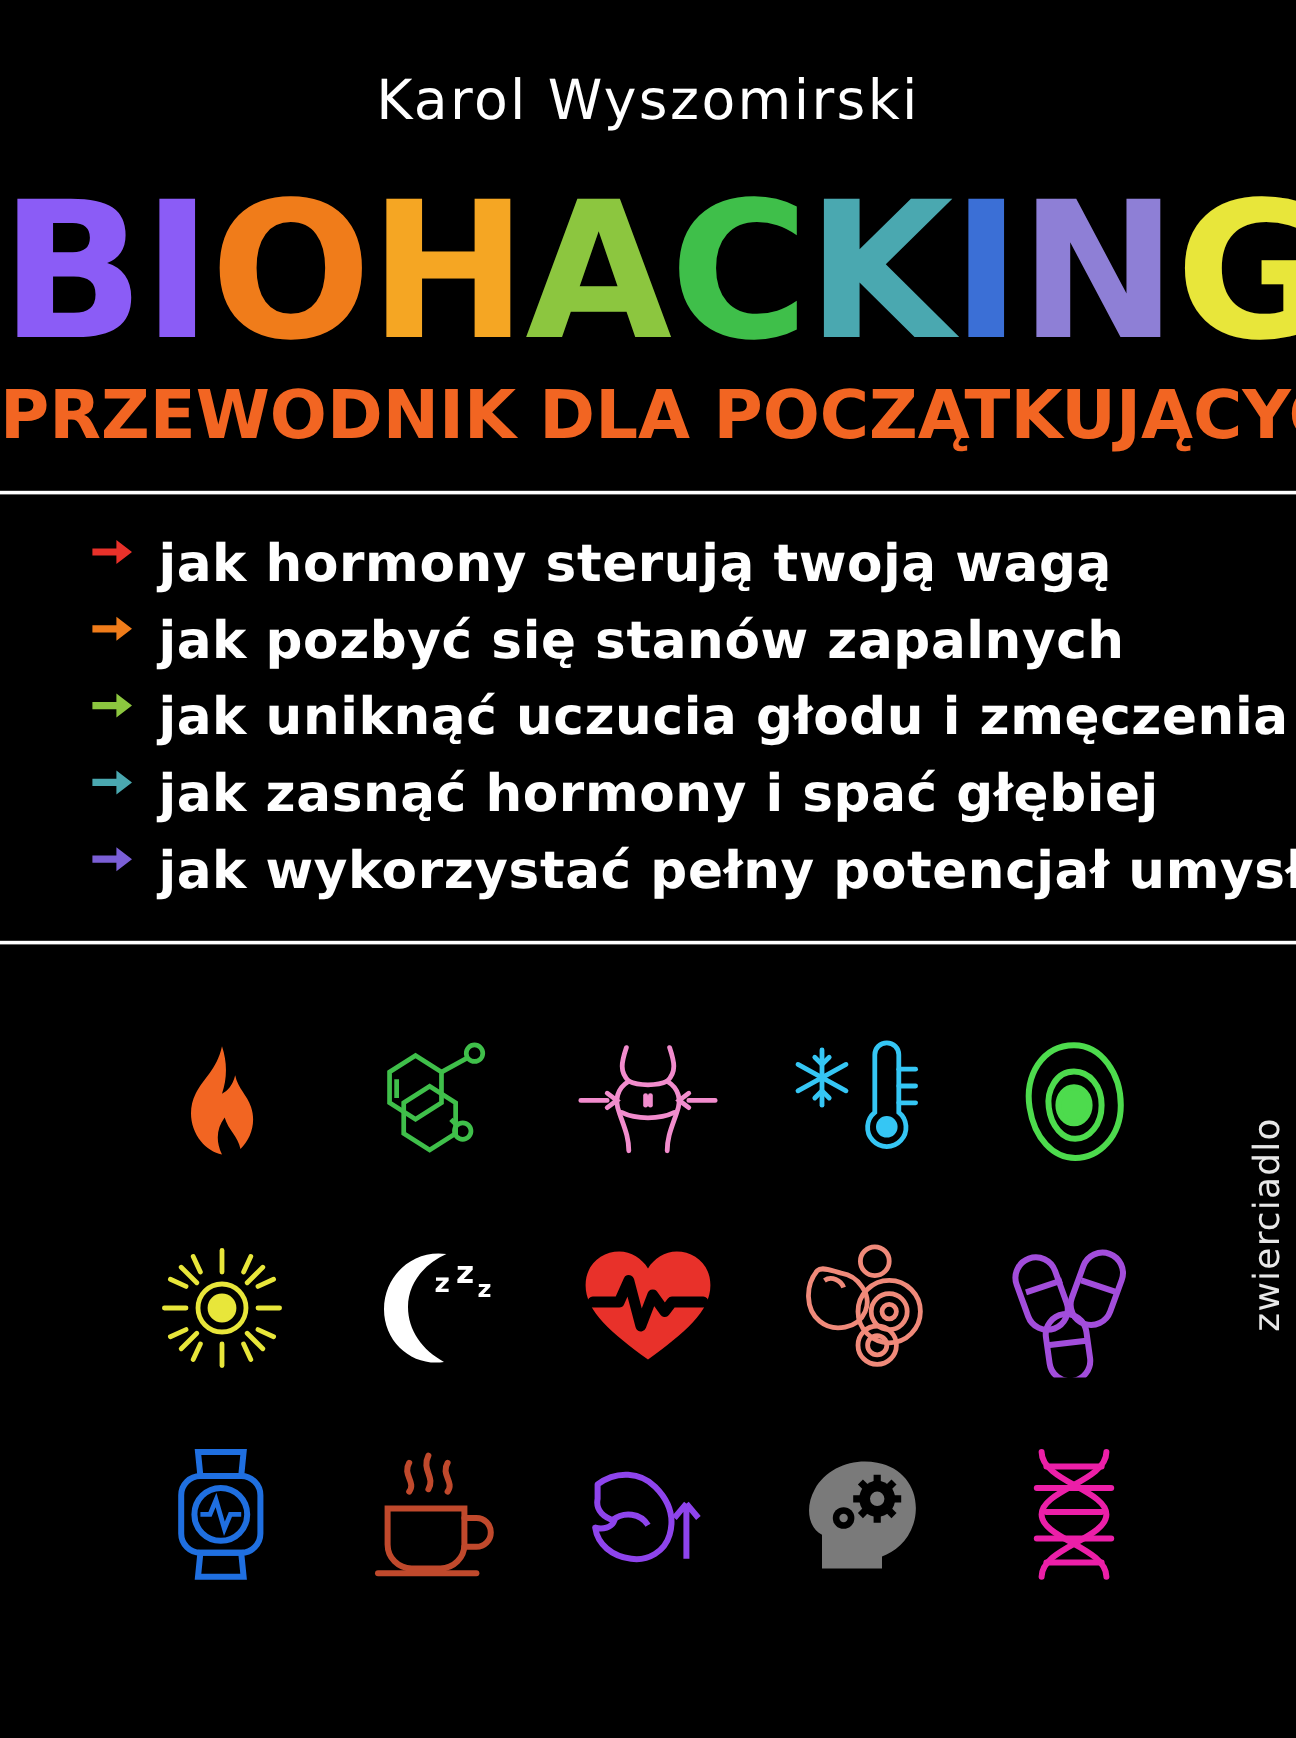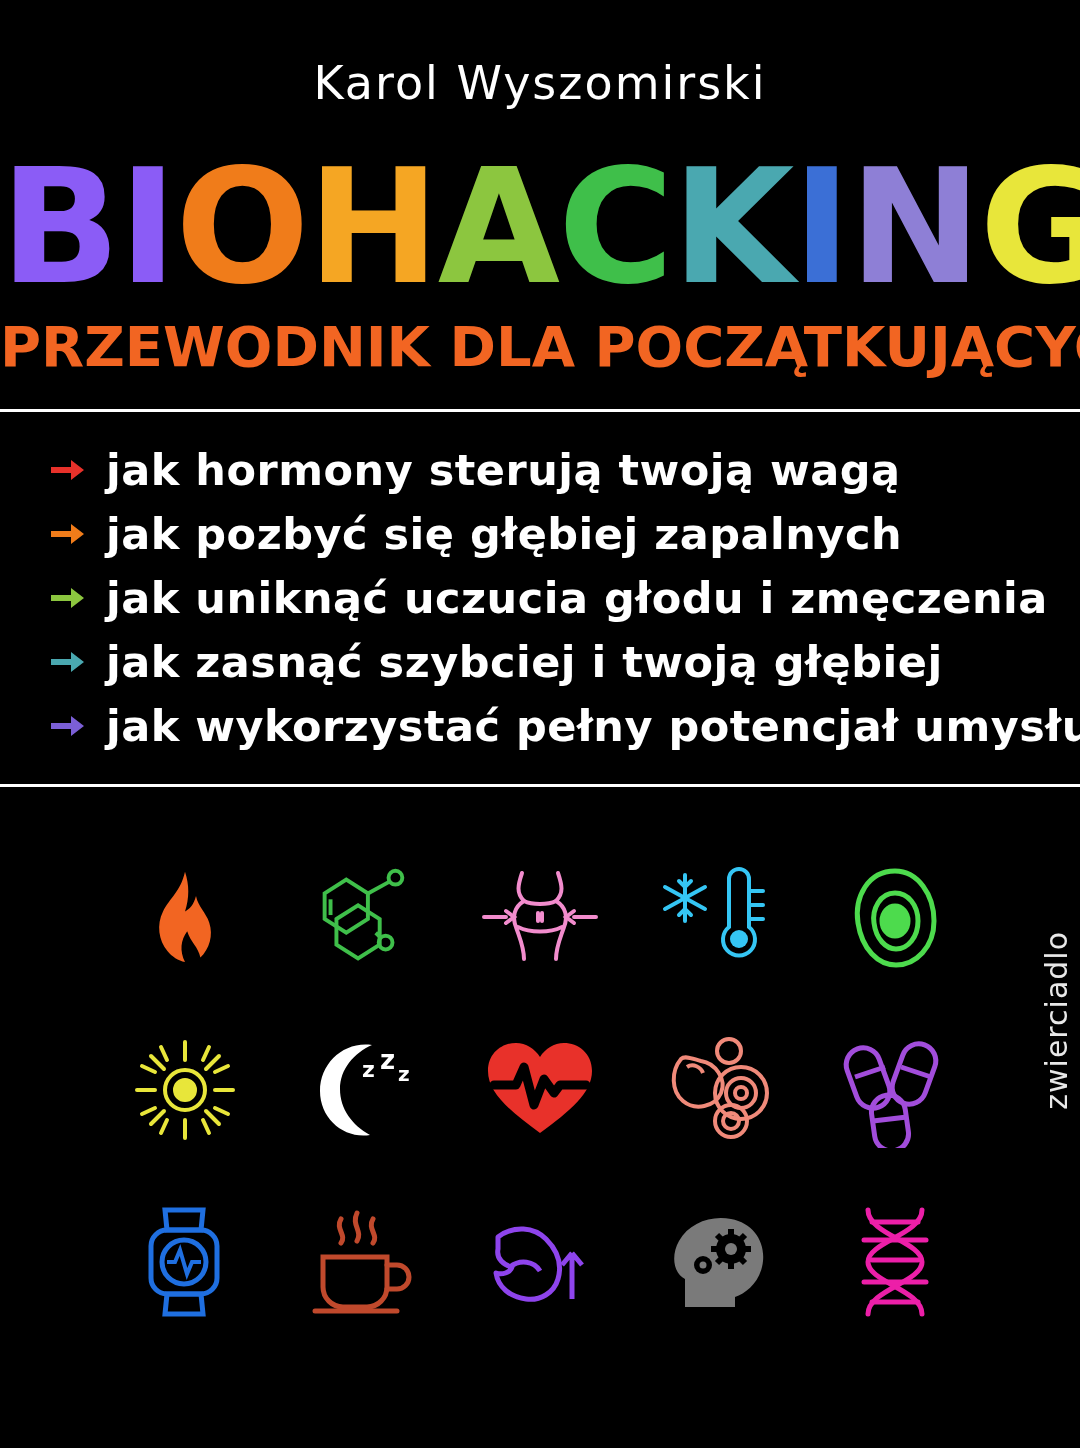--- a/index.html
+++ b/index.html
@@ -65,22 +65,22 @@
   }
   .rule.top { margin-top: 30px; }
   .rule.bottom { margin-top: 0; }
 
   
   .bullets {
     padding: 26px 0 26px 0;
   }
   .bullet-row {
     display: flex;
-    align-items: center;
-    padding: 7px 0 7px 48px;
+    align-items: flex-start;
+    padding: 7px 0 7px 74px;
   }
   .arrow {
     width: 40px;
     flex: 0 0 40px;
     display: flex;
     align-items: center;
     justify-content: center;
   }
   .arrow svg { display: block; }
   .bullet-text {
@@ -151,39 +151,39 @@
       </span>
       <span class="bullet-text">jak hormony sterują twoją wagą</span>
     </div>
 
     <div class="bullet-row">
       <span class="arrow">
         <svg width="38" height="30" viewBox="0 0 38 30">
           <path d="M2 12 H22 V5 L35 15 L22 25 V18 H2 Z" fill="#f07c1a"></path>
         </svg>
       </span>
-      <span class="bullet-text">jak pozbyć się głębiej zapalnych</span>
+      <span class="bullet-text">jak pozbyć się stanów zapalnych</span>
     </div>
 
     <div class="bullet-row">
       <span class="arrow">
         <svg width="38" height="30" viewBox="0 0 38 30">
           <path d="M2 12 H22 V5 L35 15 L22 25 V18 H2 Z" fill="#8cc63f"></path>
         </svg>
       </span>
       <span class="bullet-text">jak uniknąć uczucia głodu i zmęczenia</span>
     </div>
 
     <div class="bullet-row">
       <span class="arrow">
         <svg width="38" height="30" viewBox="0 0 38 30">
           <path d="M2 12 H22 V5 L35 15 L22 25 V18 H2 Z" fill="#4aa8b0"></path>
         </svg>
       </span>
-      <span class="bullet-text">jak zasnąć szybciej i twoją głębiej</span>
+      <span class="bullet-text">jak zasnąć hormony i spać głębiej</span>
     </div>
 
     <div class="bullet-row">
       <span class="arrow">
         <svg width="38" height="30" viewBox="0 0 38 30">
           <path d="M2 12 H22 V5 L35 15 L22 25 V18 H2 Z" fill="#7b5fd6"></path>
         </svg>
       </span>
       <span class="bullet-text">jak wykorzystać pełny potencjał umysłu</span>
     </div>

